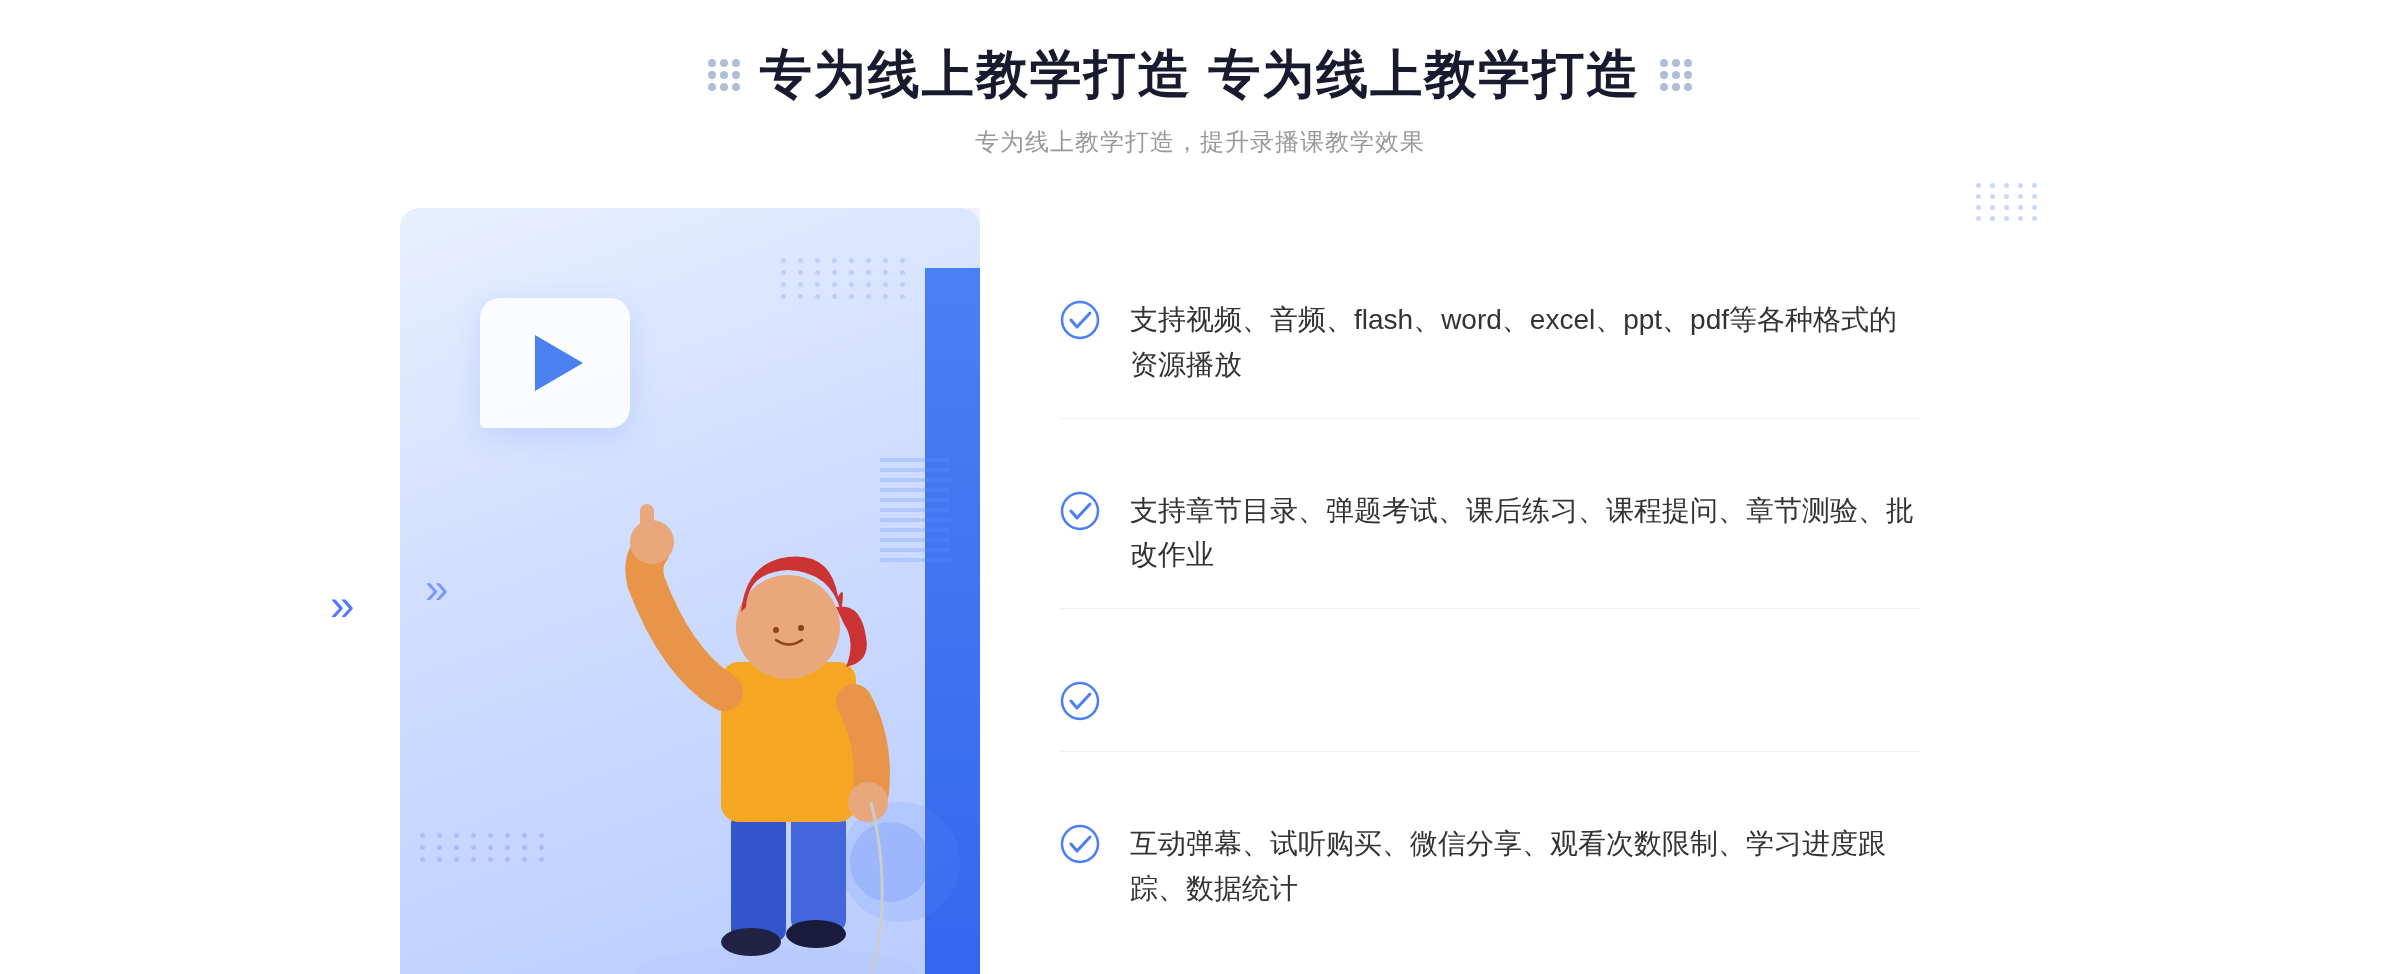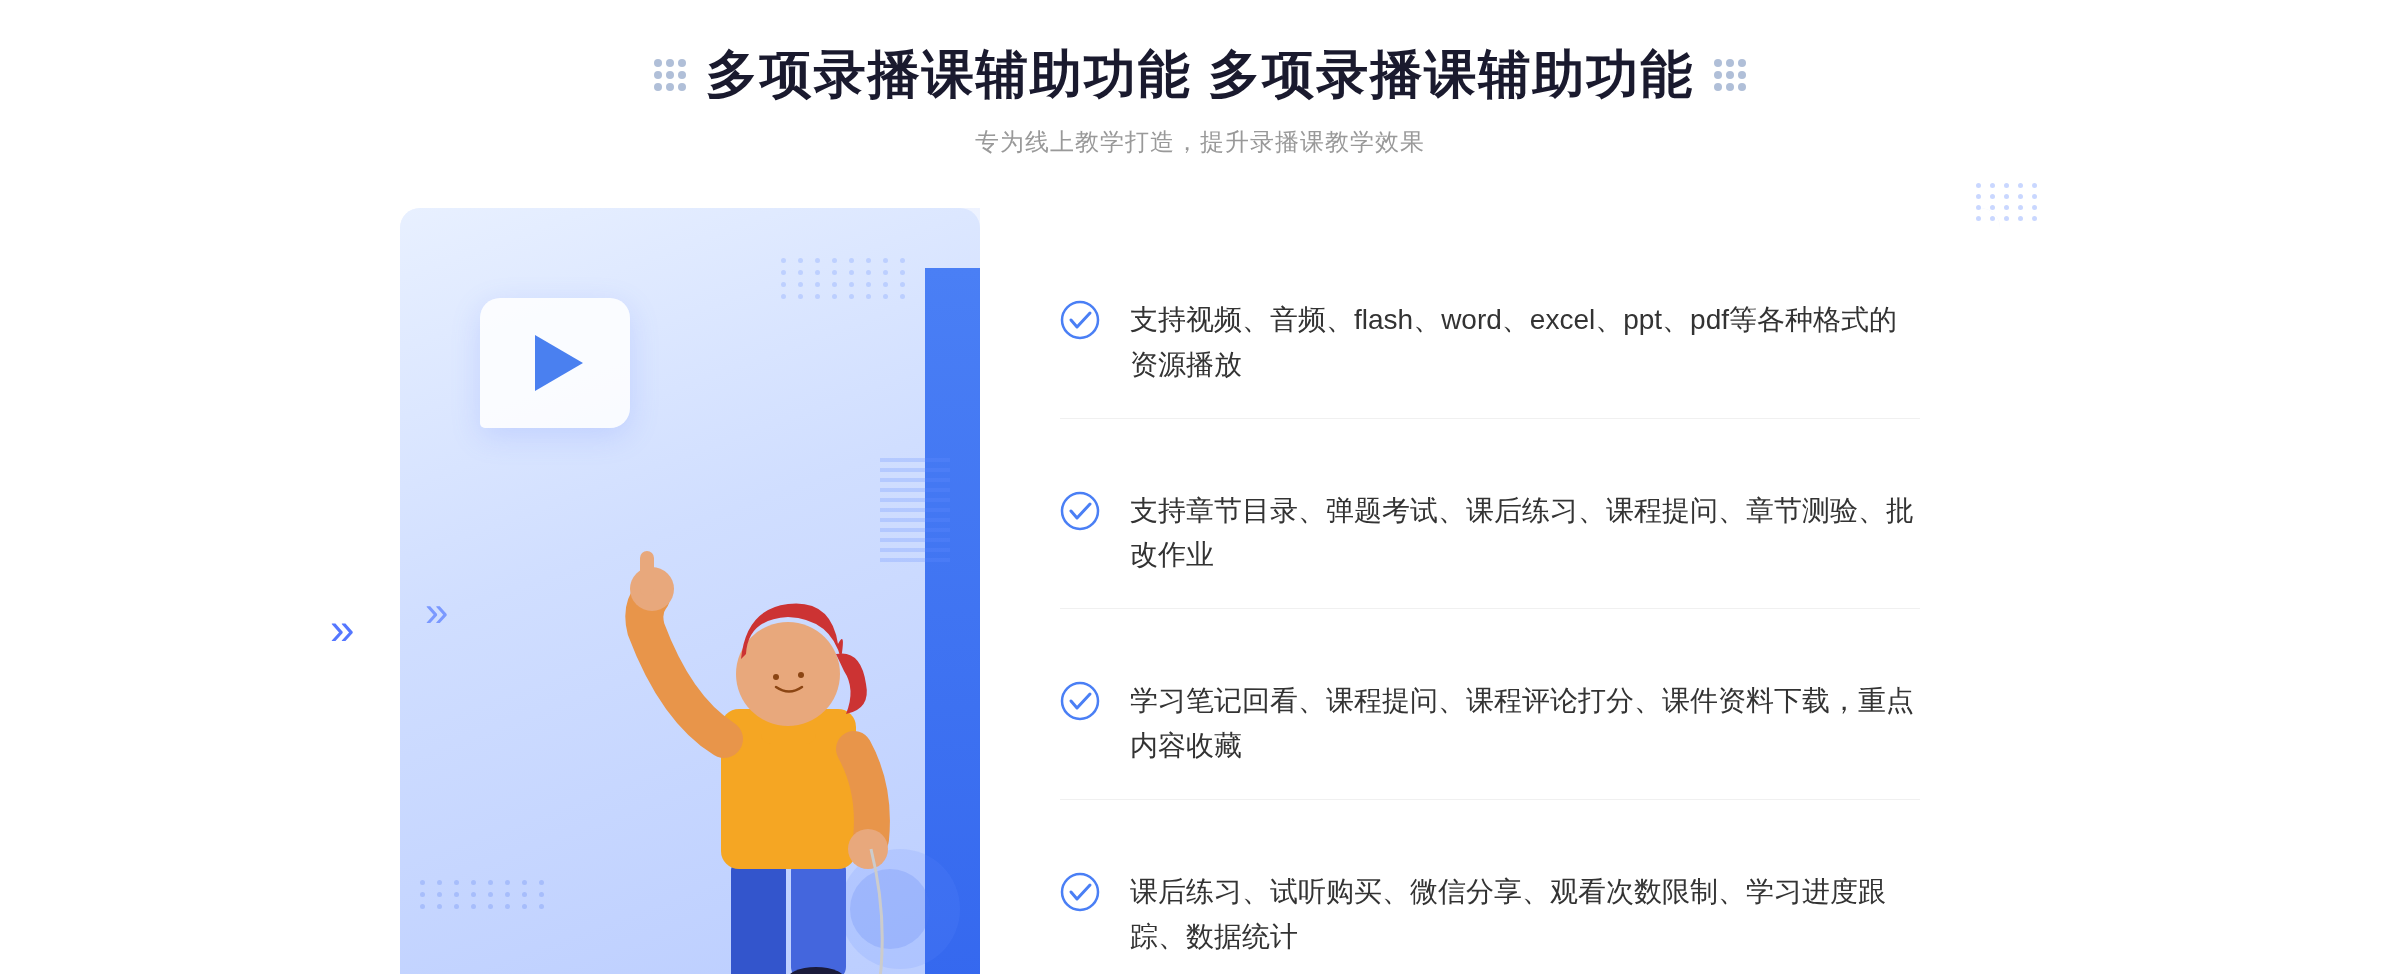--- a/index.html
+++ b/index.html
@@ -260,21 +260,21 @@
         <span></span>
           <span></span>
           <span></span>
         <span></span>
           <span></span>
           <span></span>
         <span></span>
           <span></span>
           <span></span>
       </div>
-      <h1 class="main-title">多项录播课辅助功能 多项录播课辅助功能</h1>
+      <h1 class="main-title">专为线上教学打造 专为线上教学打造</h1>
 
       <div class="grid-icon">
         <span></span>
           <span></span>
           <span></span>
         <span></span>
           <span></span>
           <span></span>
         <span></span>
           <span></span>
@@ -455,27 +455,26 @@
           <polyline points="11,20 17,27 30,13" fill="none" stroke="#4a7ff5" stroke-width="3" stroke-linecap="round" stroke-linejoin="round"></polyline>
         </svg>
         <span class="feature-text">支持章节目录、弹题考试、课后练习、课程提问、章节测验、批改作业</span>
       </div>
 
       <div class="feature-item">
         <svg class="check-icon" viewBox="0 0 40 40" xmlns="http://www.w3.org/2000/svg">
           <circle cx="20" cy="20" r="18" fill="none" stroke="#4a7ff5" stroke-width="2.5"></circle>
           <polyline points="11,20 17,27 30,13" fill="none" stroke="#4a7ff5" stroke-width="3" stroke-linecap="round" stroke-linejoin="round"></polyline>
         </svg>
-        <span class="feature-text">学习笔记回看、课程提问、课程评论打分、课件资料下载，重点内容收藏</span>
       </div>
 
       <div class="feature-item">
         <svg class="check-icon" viewBox="0 0 40 40" xmlns="http://www.w3.org/2000/svg">
           <circle cx="20" cy="20" r="18" fill="none" stroke="#4a7ff5" stroke-width="2.5"></circle>
           <polyline points="11,20 17,27 30,13" fill="none" stroke="#4a7ff5" stroke-width="3" stroke-linecap="round" stroke-linejoin="round"></polyline>
         </svg>
-        <span class="feature-text">课后练习、试听购买、微信分享、观看次数限制、学习进度跟踪、数据统计</span>
+        <span class="feature-text">互动弹幕、试听购买、微信分享、观看次数限制、学习进度跟踪、数据统计</span>
       </div>
 
     </div>
   </div>
 
 </div>
 
 </body></html>

